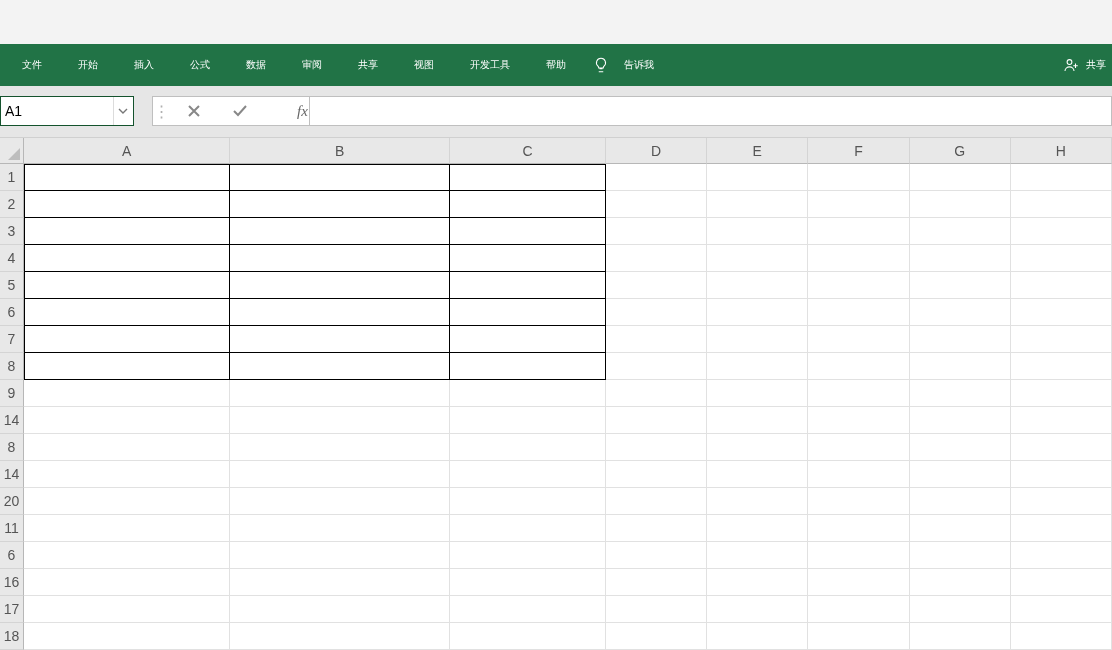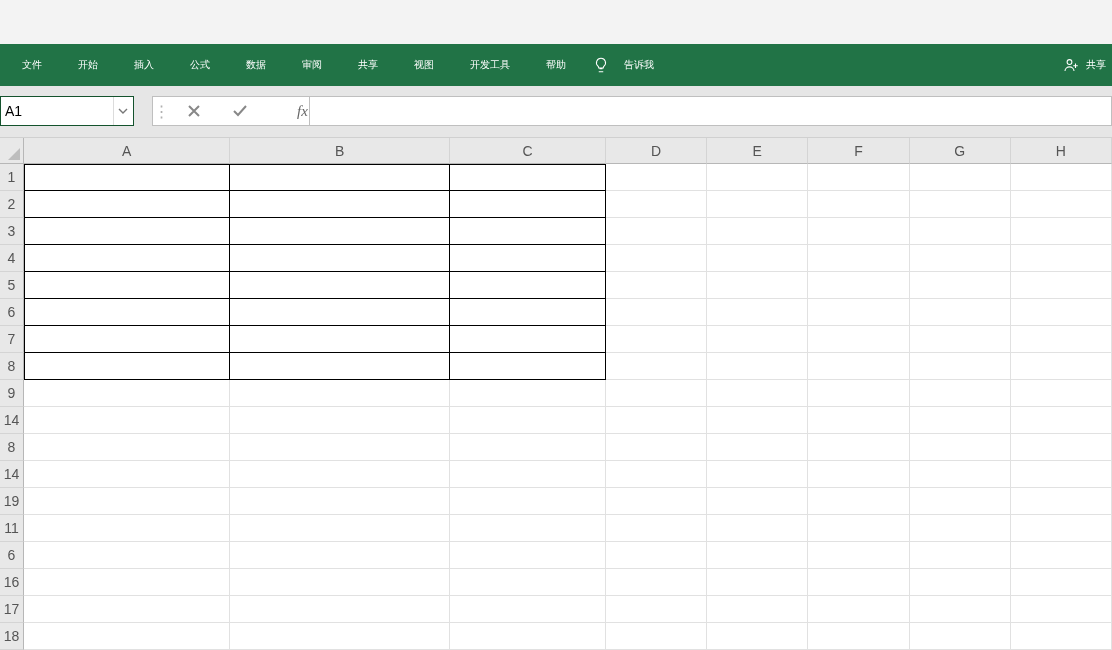--- a/index.html
+++ b/index.html
@@ -272,21 +272,21 @@
     <div class="rowhdr">3</div>
     <div class="rowhdr">4</div>
     <div class="rowhdr">5</div>
     <div class="rowhdr">6</div>
     <div class="rowhdr">7</div>
     <div class="rowhdr">8</div>
     <div class="rowhdr">9</div>
     <div class="rowhdr">14</div>
     <div class="rowhdr">8</div>
     <div class="rowhdr">14</div>
-    <div class="rowhdr">19</div>
+    <div class="rowhdr">20</div>
     <div class="rowhdr">11</div>
     <div class="rowhdr">6</div>
     <div class="rowhdr">16</div>
     <div class="rowhdr">17</div>
     <div class="rowhdr">18</div>
   </div>
 
   <div class="grid-body">
     <div class="colhdr-row">
       <div class="colhdr colA">A</div>

